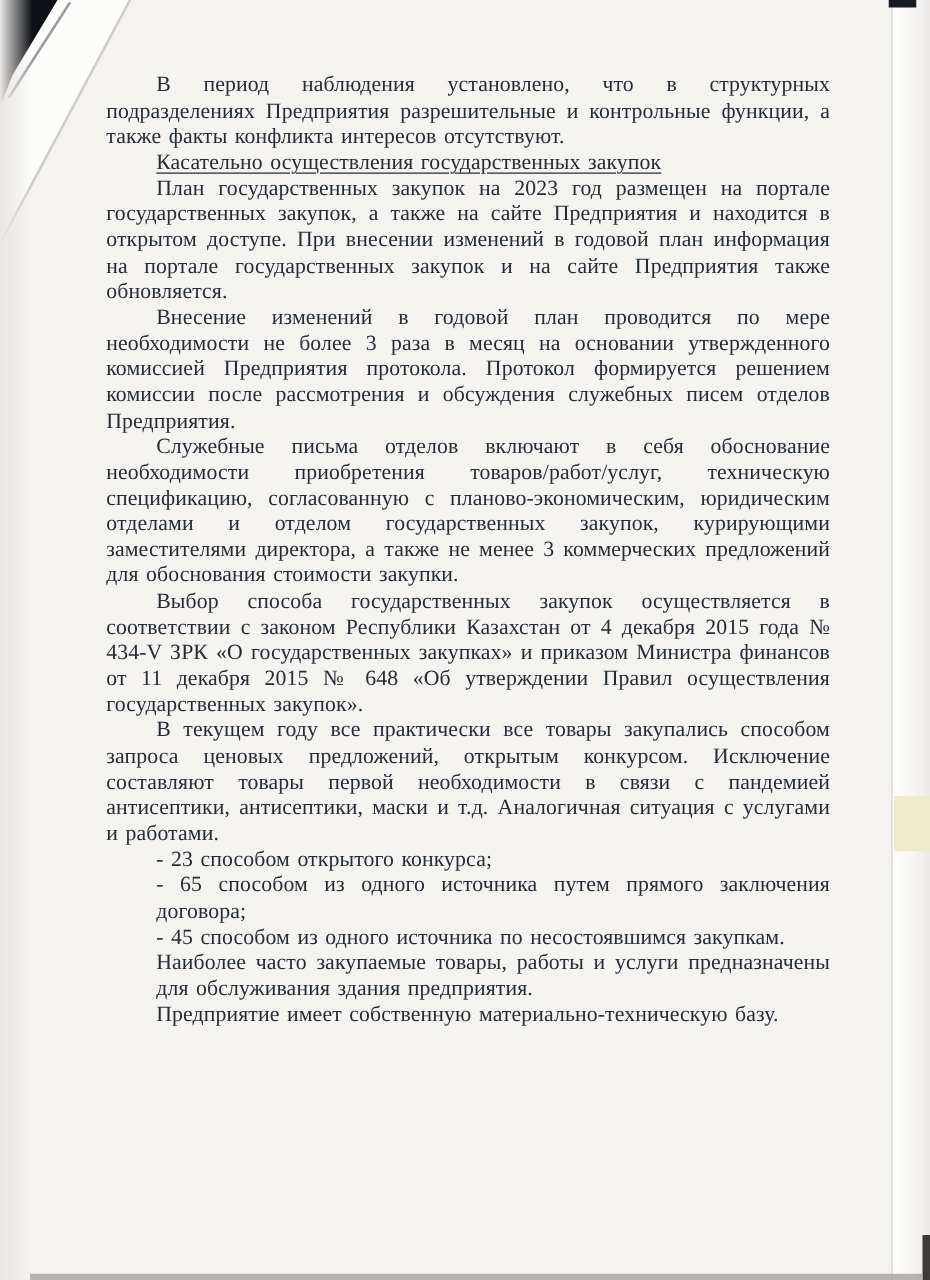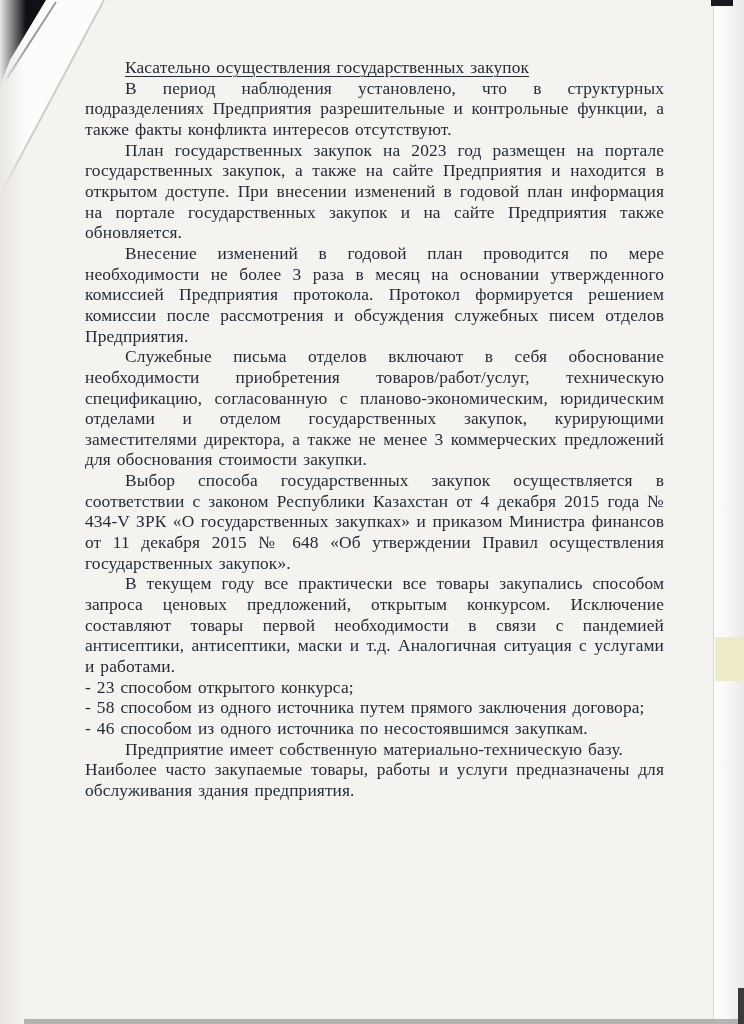--- a/index.html
+++ b/index.html
@@ -47,21 +47,21 @@
     position: absolute;
     left: 85px; top: 57px; width: 579px;
     color: #242c37;
     font-size: 17.4px;
     line-height: 20.65px;
     text-align: justify;
     word-spacing: 1.5px;
     letter-spacing: 0.1px;
   }
   .doc-text p { margin: 0; text-indent: 40px; }
-  .doc-text p.flush { text-indent: 0; }
+  .doc-text p.flush { text-indent: 0; margin-left: 40px; }
   .doc-text p.heading {
     text-decoration: underline;
     text-underline-offset: 3px;
     text-decoration-thickness: 1.2px;
   }
 </style>
 </head>
 <body>
 
 <div class="right-strip"></div>
@@ -73,25 +73,25 @@
 <svg class="corner-svg" width="120" height="210" viewBox="0 0 120 210">
   <polygon points="0,0 104,0 0,195" fill="#fcfcfb"></polygon>
   <line x1="104" y1="0" x2="0" y2="195" stroke="#cfccc8" stroke-width="2"></line>
   <line x1="56" y1="2" x2="7" y2="78" stroke="#9c9a9b" stroke-width="2"></line>
   <polygon points="0,0 46,0 10,60 0,86" fill="#0e1116"></polygon>
 </svg>
 
 <div class="left-shade"></div>
 
 <div class="doc-text" id="doc-text">
+    <p class="para">В период наблюдения установлено, что в структурных подразделениях Предприятия разрешительные и контрольные функции, а также факты конфликта интересов отсутствуют.</p>
     <p class="para heading">Касательно осуществления государственных закупок</p>
-    <p class="para">В период наблюдения установлено, что в структурных подразделениях Предприятия разрешительные и контрольные функции, а также факты конфликта интересов отсутствуют.</p>
     <p class="para">План государственных закупок на 2023 год размещен на портале государственных закупок, а также на сайте Предприятия и находится в открытом доступе. При внесении изменений в годовой план информация на портале государственных закупок и на сайте Предприятия также обновляется.</p>
     <p class="para">Внесение изменений в годовой план проводится по мере необходимости не более 3 раза в месяц на основании утвержденного комиссией Предприятия протокола. Протокол формируется решением комиссии после рассмотрения и обсуждения служебных писем отделов Предприятия.</p>
     <p class="para">Служебные письма отделов включают в себя обоснование необходимости приобретения товаров/работ/услуг, техническую спецификацию, согласованную с планово-экономическим, юридическим отделами и отделом государственных закупок, курирующими заместителями директора, а также не менее 3 коммерческих предложений для обоснования стоимости закупки.</p>
     <p class="para">Выбор способа государственных закупок осуществляется в соответствии с законом Республики Казахстан от 4 декабря 2015 года № 434-V ЗРК  «О государственных закупках» и приказом Министра финансов от 11 декабря 2015 № 648 «Об утверждении Правил осуществления государственных закупок».</p>
     <p class="para">В текущем году все практически все товары закупались способом запроса ценовых предложений, открытым конкурсом. Исключение составляют товары первой необходимости в связи с пандемией антисептики, антисептики, маски и т.д. Аналогичная ситуация с услугами и работами.</p>
     <p class="para flush">- 23 способом открытого конкурса;</p>
-    <p class="para flush">- 58 способом из одного источника путем прямого заключения договора;</p>
-    <p class="para flush">- 46 способом из одного источника по несостоявшимся закупкам.</p>
+    <p class="para flush">- 65 способом из одного источника путем прямого заключения договора;</p>
+    <p class="para flush">- 45 способом из одного источника по несостоявшимся закупкам.</p>
+    <p class="para flush">Наиболее часто закупаемые товары, работы и услуги предназначены для обслуживания здания предприятия.</p>
     <p class="para">Предприятие имеет собственную материально-техническую базу.</p>
-    <p class="para flush">Наиболее часто закупаемые товары, работы и услуги предназначены для обслуживания здания предприятия.</p>
   </div>
 
 </body></html>

